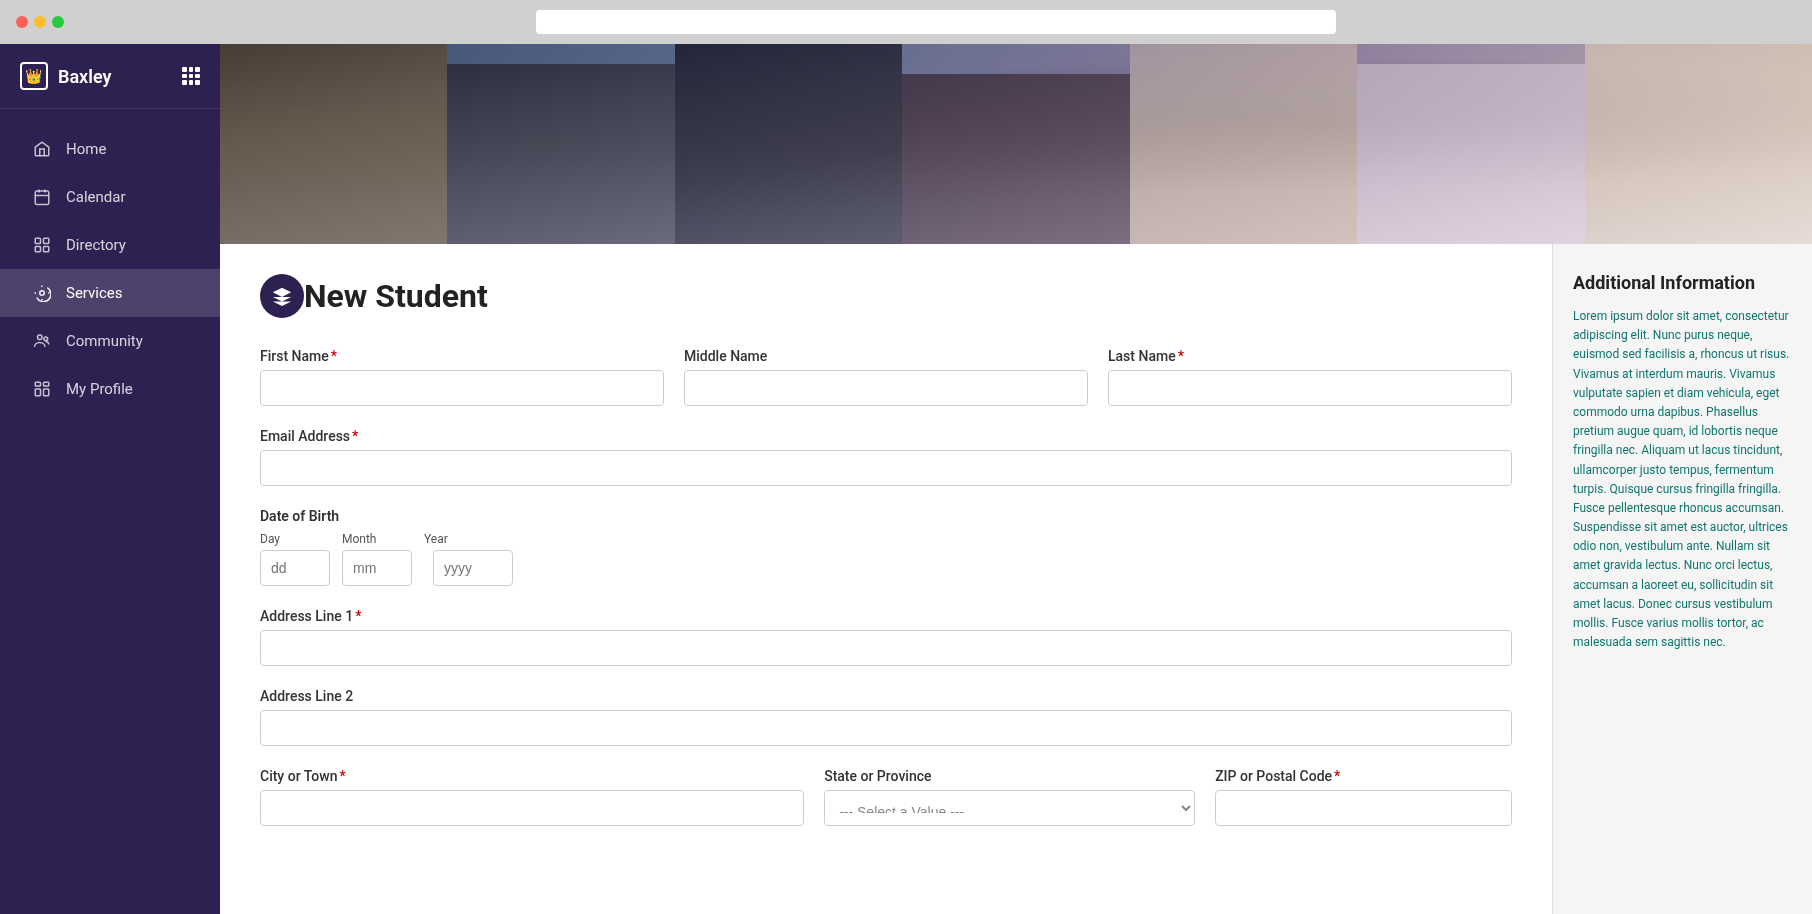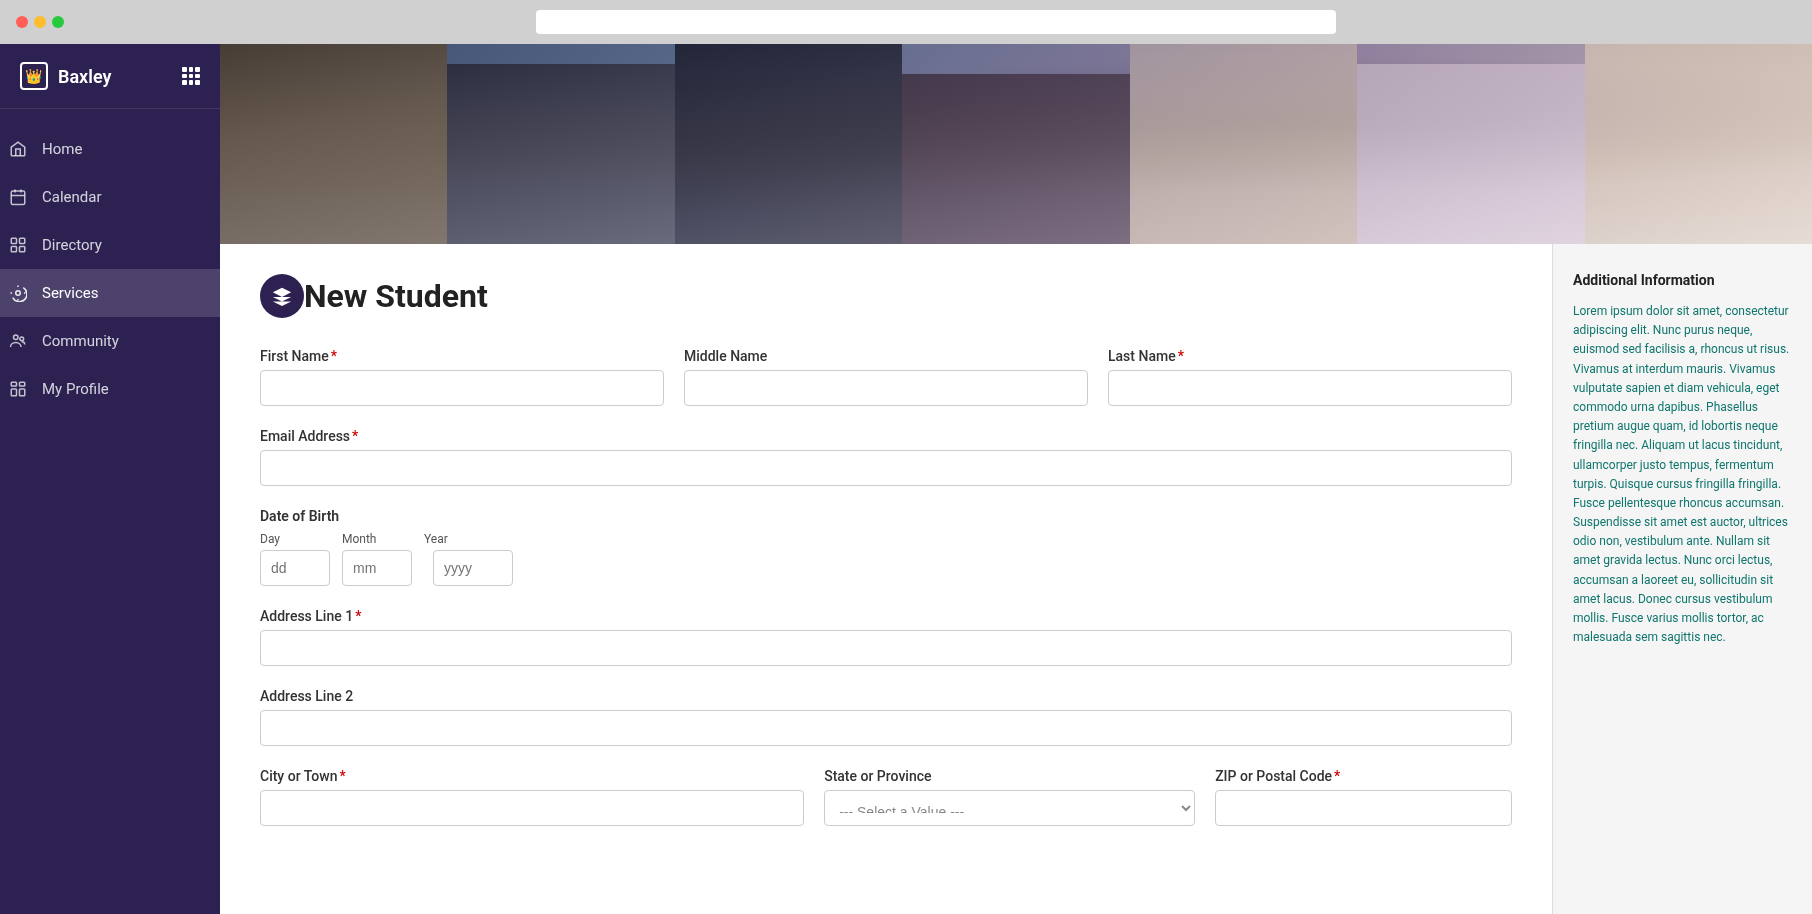--- a/index.html
+++ b/index.html
@@ -84,21 +84,21 @@
       border-radius: 1px;
     }
     .sidebar-nav {
       padding: 16px 0;
       flex: 1;
     }
     .nav-item {
       display: flex;
       align-items: center;
       gap: 14px;
-      padding: 14px 8px;
+      padding: 14px 32px;
       color: rgba(255,255,255,0.8);
       cursor: pointer;
       font-size: 15px;
       transition: background 0.15s;
     }
     .nav-item.active {
       background: rgba(255,255,255,0.15);
       color: white;
     }
     .nav-icon {
@@ -241,21 +241,21 @@
     
     .info-panel {
       width: 260px;
       background: #f5f5f5;
       border-left: 1px solid #ddd;
       padding: 28px 20px;
       overflow-y: auto;
       flex-shrink: 0;
     }
     .info-panel-title {
-      font-size: 14px;
+      font-size: 18px;
       font-weight: 700;
       color: #222;
       margin-bottom: 14px;
     }
     .info-panel-text {
       font-size: 12px;
       color: #0f766e;
       line-height: 1.6;
     }
   </style>

